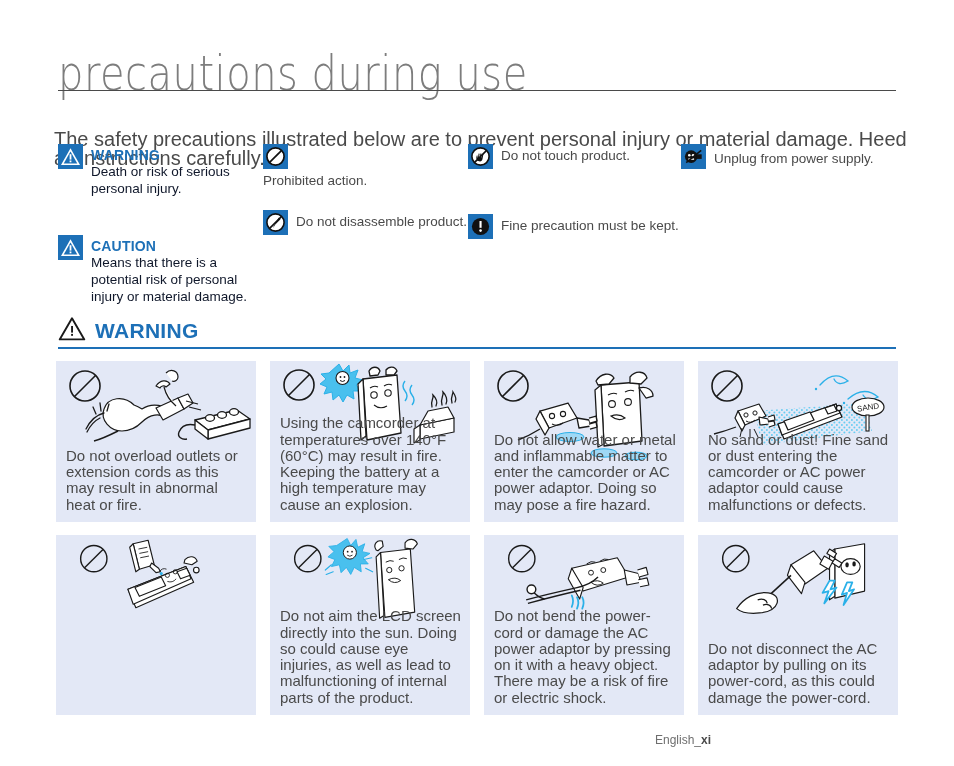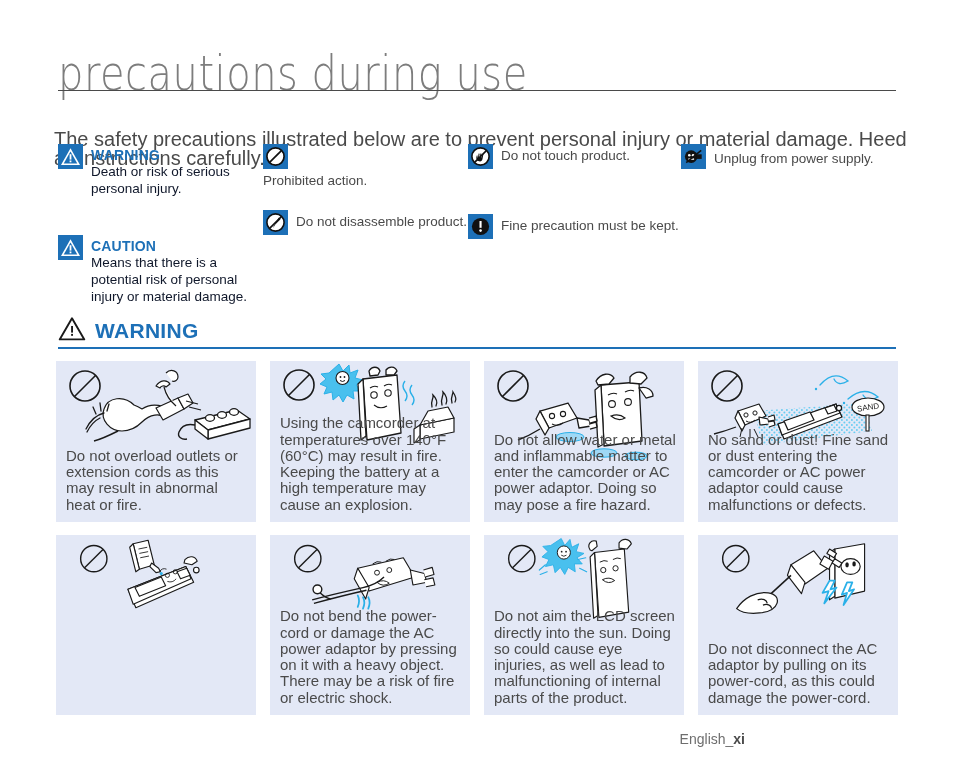--- a/index.html
+++ b/index.html
@@ -112,22 +112,22 @@
   .card-art svg { display: block; width: 100%; height: 100%; }
   .card-text {
     position: absolute; left: 10px; right: 8px; bottom: 9px;
     font-size: 15px; line-height: 16.3px; color: #4a4a4a;
   }
   .card.tall .card-art { height: 92px; }
   .card.r1c2 .card-text, .card.r2c2 .card-text { bottom: 9px; }
 
   
   .footer {
-    position: absolute; right: 40px; bottom: 19px;
-    font-size: 14px; color: #6e6e6e;
+    position: absolute; right: 74px; bottom: 19px;
+    font-size: 12px; color: #6e6e6e;
   }
   .footer b { color: #4a4a4a; }
 </style>
 </head>
 <body>
 
 <div class="page">
 
   <div class="title-wrap">
     <h1 class="page-title">precautions during use</h1>
@@ -467,58 +467,20 @@
           <g fill="none" stroke="#1a1a1a" stroke-width="1">
             <circle cx="113" cy="46" r="2.4"></circle>
             <circle cx="122" cy="42" r="2.4"></circle>
             <path d="M113 53 q6 2 10 -3"></path>
             <path d="M104 42 q3 -5 8 -3"></path>
           </g>
         </svg>
       </div>
     </div>
 
-    <div class="card r2c3 tall">
-      <div class="card-art">
-        <svg viewBox="0 0 200 105" aria-hidden="true">
-          <g fill="none" stroke="#1a1a1a" stroke-width="1.6">
-            <circle cx="29" cy="27" r="15"></circle>
-            <line x1="18.5" y1="37.5" x2="39.5" y2="16.5"></line>
-          </g>
-
-          <g fill="#ffffff" stroke="#1a1a1a" stroke-width="1.3" stroke-linejoin="round">
-            <path d="M86 38 l52 -12 13 22 -52 16 z"></path>
-            <path d="M86 38 l-4 12 13 23 4 -13 z"></path>
-            <path d="M146 40 l16 4 3 10 -16 3 z"></path>
-            <path d="M161 40 l10 -3 2 8 -10 3 M162 51 l10 -2 2 8 -10 2"></path>
-          </g>
-          <g fill="none" stroke="#1a1a1a" stroke-width="1.1">
-            <circle cx="108" cy="43" r="2.8"></circle>
-            <circle cx="122" cy="40" r="2.8"></circle>
-            <path d="M108 54 q8 -4 14 1 q-7 5 -14 -1z" fill="#fff"></path>
-            <path d="M103 33 q5 -4 10 -2 M118 30 q5 -4 10 -2"></path>
-          </g>
-
-          <g fill="none" stroke="#1a1a1a" stroke-width="1.6">
-            <path d="M34 74 c22 -6 40 -10 58 -14 c10 -2 18 -6 24 -12"></path>
-            <path d="M36 78 c22 -6 42 -11 60 -15"></path>
-            <circle cx="40" cy="62" r="5" fill="#fff"></circle>
-            <path d="M43 66 c4 4 7 6 12 7"></path>
-          </g>
-
-          <g fill="none" stroke="#2ab0e8" stroke-width="2" stroke-linecap="round">
-            <path d="M86 82 q3 -7 0 -13"></path>
-            <path d="M92 84 q3 -7 0 -13"></path>
-            <path d="M98 84 q3 -7 0 -13"></path>
-          </g>
-        </svg>
-      </div>
-      <div class="card-text">Do not bend the power-cord or damage the AC power adaptor by pressing on it with a heavy object. There may be a risk of fire or electric shock.</div>
-    </div>
-
     <div class="card r2c2 tall">
       <div class="card-art">
         <svg viewBox="0 0 200 105" aria-hidden="true">
           <g fill="none" stroke="#1a1a1a" stroke-width="1.6">
             <circle cx="29" cy="27" r="15"></circle>
             <line x1="18.5" y1="37.5" x2="39.5" y2="16.5"></line>
           </g>
 
           <g>
             <path d="M74 4 l4 8 6 -7 2 9 8 -4 -3 9 9 2 -8 5 6 7 -9 0 1 9 -8 -5 -4 8 -5 -8 -6 6 -2 -9 -9 2 4 -8 -8 -3 7 -6 -6 -6 9 -1 z" fill="#49c0ee" stroke="#2ab0e8" stroke-width="1"></path>
@@ -541,20 +503,58 @@
             <circle cx="122" cy="40" r="3" fill="#fff"></circle>
             <circle cx="136" cy="38" r="3" fill="#fff"></circle>
             <path d="M121 51 q8 -4 14 1 q-7 5 -14 -1z" fill="#fff"></path>
             <path d="M118 31 q5 -3 9 -1 M133 28 q5 -3 9 -1"></path>
           </g>
         </svg>
       </div>
       <div class="card-text">Do not aim the LCD screen directly into the sun. Doing so could cause eye injuries, as well as lead to malfunctioning of internal parts of the product.</div>
     </div>
 
+    <div class="card r2c3 tall">
+      <div class="card-art">
+        <svg viewBox="0 0 200 105" aria-hidden="true">
+          <g fill="none" stroke="#1a1a1a" stroke-width="1.6">
+            <circle cx="29" cy="27" r="15"></circle>
+            <line x1="18.5" y1="37.5" x2="39.5" y2="16.5"></line>
+          </g>
+
+          <g fill="#ffffff" stroke="#1a1a1a" stroke-width="1.3" stroke-linejoin="round">
+            <path d="M86 38 l52 -12 13 22 -52 16 z"></path>
+            <path d="M86 38 l-4 12 13 23 4 -13 z"></path>
+            <path d="M146 40 l16 4 3 10 -16 3 z"></path>
+            <path d="M161 40 l10 -3 2 8 -10 3 M162 51 l10 -2 2 8 -10 2"></path>
+          </g>
+          <g fill="none" stroke="#1a1a1a" stroke-width="1.1">
+            <circle cx="108" cy="43" r="2.8"></circle>
+            <circle cx="122" cy="40" r="2.8"></circle>
+            <path d="M108 54 q8 -4 14 1 q-7 5 -14 -1z" fill="#fff"></path>
+            <path d="M103 33 q5 -4 10 -2 M118 30 q5 -4 10 -2"></path>
+          </g>
+
+          <g fill="none" stroke="#1a1a1a" stroke-width="1.6">
+            <path d="M34 74 c22 -6 40 -10 58 -14 c10 -2 18 -6 24 -12"></path>
+            <path d="M36 78 c22 -6 42 -11 60 -15"></path>
+            <circle cx="40" cy="62" r="5" fill="#fff"></circle>
+            <path d="M43 66 c4 4 7 6 12 7"></path>
+          </g>
+
+          <g fill="none" stroke="#2ab0e8" stroke-width="2" stroke-linecap="round">
+            <path d="M86 82 q3 -7 0 -13"></path>
+            <path d="M92 84 q3 -7 0 -13"></path>
+            <path d="M98 84 q3 -7 0 -13"></path>
+          </g>
+        </svg>
+      </div>
+      <div class="card-text">Do not bend the power-cord or damage the AC power adaptor by pressing on it with a heavy object. There may be a risk of fire or electric shock.</div>
+    </div>
+
     <div class="card r2c4 tall">
       <div class="card-art">
         <svg viewBox="0 0 200 105" aria-hidden="true">
           <g fill="none" stroke="#1a1a1a" stroke-width="1.6">
             <circle cx="29" cy="27" r="15"></circle>
             <line x1="18.5" y1="37.5" x2="39.5" y2="16.5"></line>
           </g>
 
           <g fill="#ffffff" stroke="#1a1a1a" stroke-width="1.3" stroke-linejoin="round">
             <path d="M142 16 l34 -6 0 54 -34 8 z"></path>

